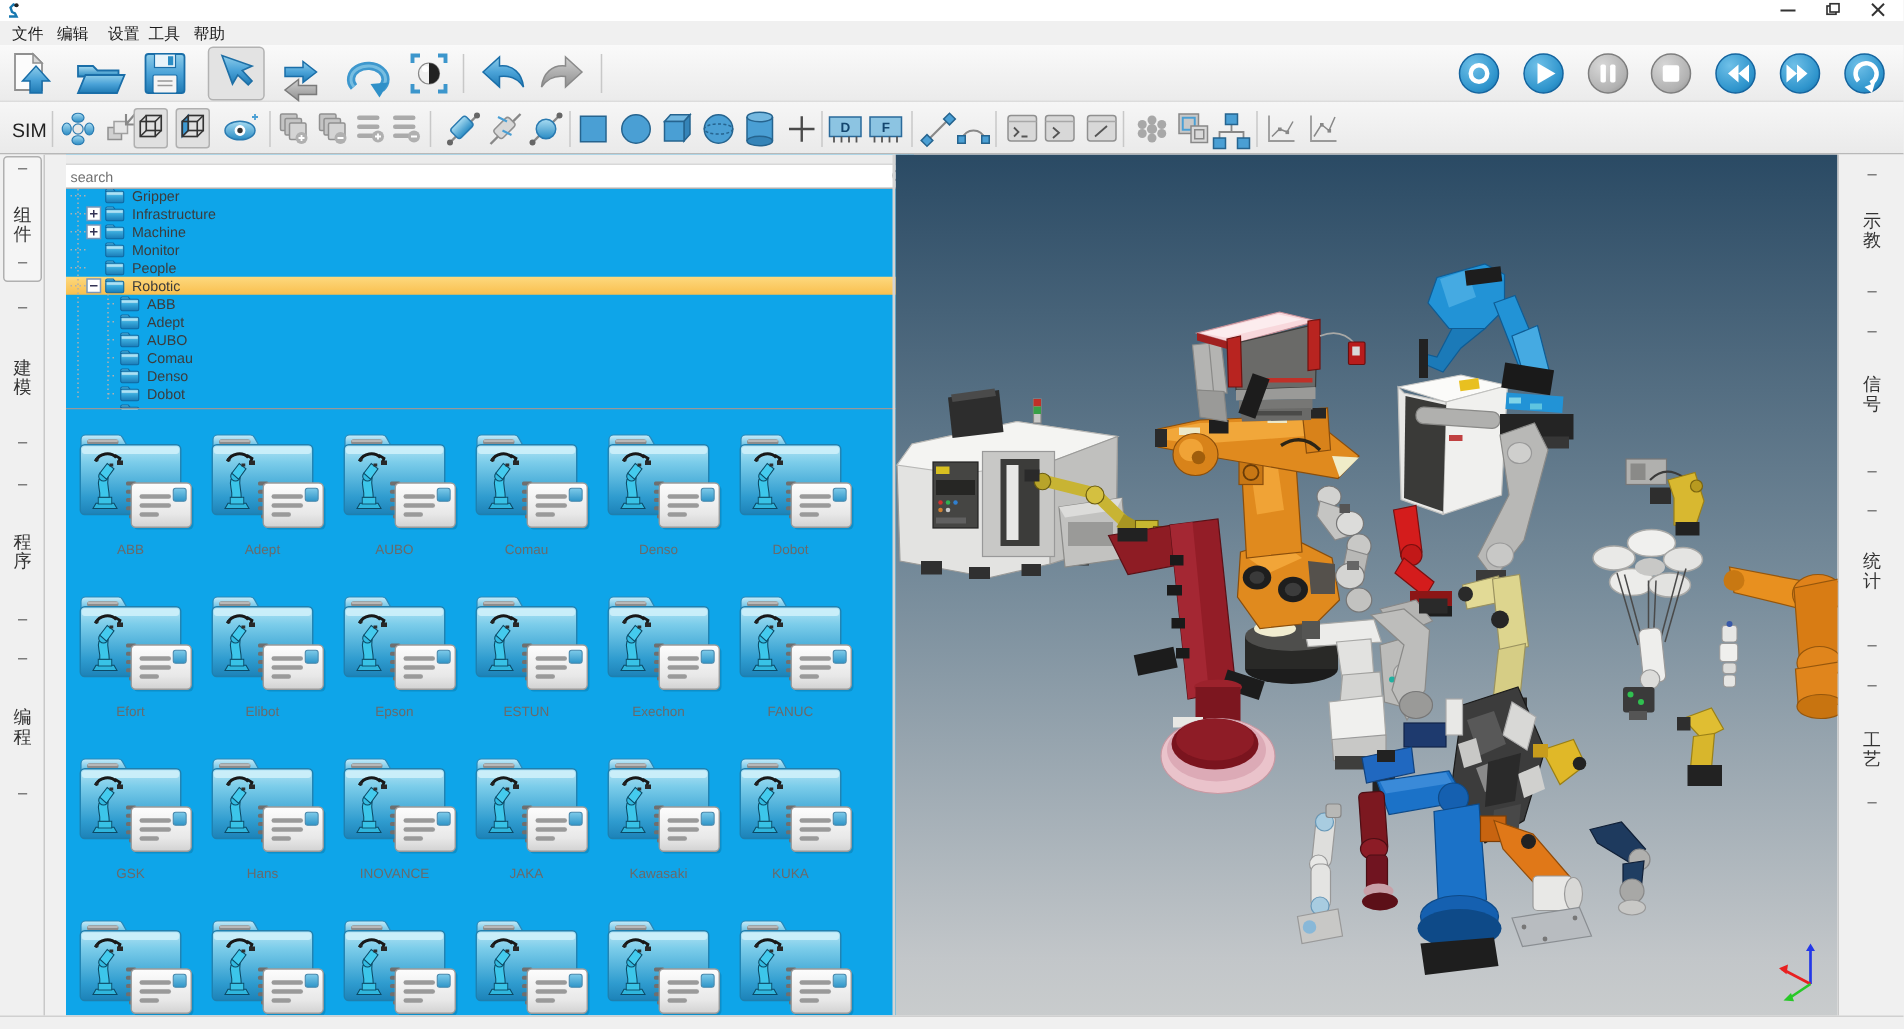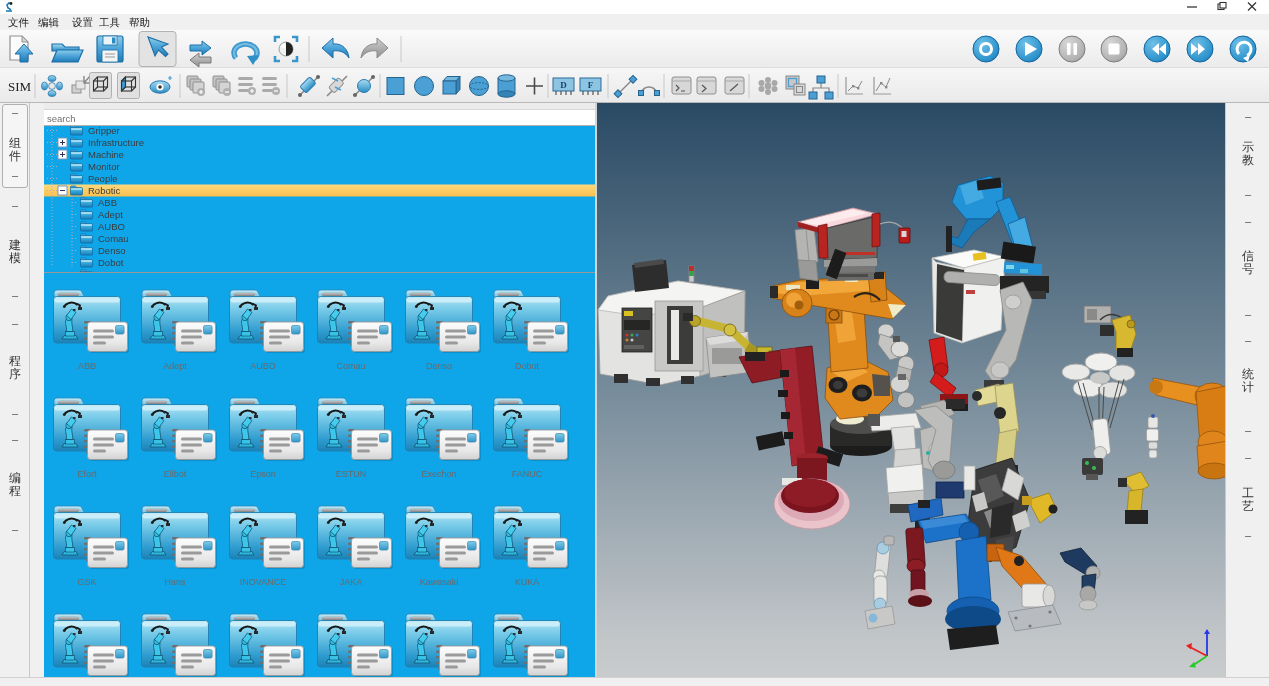--- a/index.html
+++ b/index.html
@@ -2,21 +2,21 @@
 <html><head>
 <meta charset="utf-8">
 <style>
 * { margin:0; padding:0; box-sizing:border-box; }
 html,body { width:1269px; height:686px; overflow:hidden; font-family:"Liberation Sans",sans-serif; background:#f0f0f0; }
 .abs { position:absolute; }
 #titlebar { position:absolute; left:0; top:0; width:1269px; height:14px; background:#ffffff; }
 #menubar { position:absolute; left:0; top:14px; width:1269px; height:16px; background:#f0f0f0; }
 #menubar span { position:absolute; top:2px; font-size:10.5px; color:#1a1a1a; }
 #toolbar1 { position:absolute; left:0; top:30px; width:1269px; height:38px; background:linear-gradient(#fafafa,#ebebeb); border-bottom:1px solid #dcdcdc; }
-#toolbar2 { position:absolute; left:0; top:68px; width:1269px; height:35px; background:linear-gradient(#f6f6f6,#eaeaea); border-bottom:1px solid #b8b8b8;font-family:Liberation Serif, serif; }
+#toolbar2 { position:absolute; left:0; top:68px; width:1269px; height:35px; background:linear-gradient(#f6f6f6,#eaeaea); border-bottom:1px solid #b8b8b8; }
 #lefttabs { position:absolute; left:0; top:103px; width:30px; height:583px; background:#f0f0f0; border-right:1px solid #c8c8c8; }
 #righttabs { position:absolute; left:1225px; top:103px; width:44px; height:583px; background:#f0f0f0; border-left:1px solid #c8c8c8; }
 .vtab { position:absolute; width:30px; text-align:center; font-size:12px; color:#333; line-height:13px; letter-spacing:0; }
 .dash { position:absolute; width:30px; text-align:center; font-size:11px; color:#555; }
 #seltab { position:absolute; left:2px; top:1px; width:26px; height:84px; background:#f5f5f5; border:1px solid #b0b0b0; border-radius:3px; }
 #panel { position:absolute; left:44px; top:103px; width:565px; height:574px; background:#0ea5e9; }
 #phead { position:absolute; left:0; top:0; width:565px; height:7px; background:#ececec; border-bottom:1px solid #d8d8d8; }
 #psearch { position:absolute; left:0; top:7px; width:565px; height:16px; background:#ffffff; border-bottom:1px solid #b0b0b0; }
 #psearch .ph { position:absolute; left:3px; top:3px; font-size:9.5px; color:#707070; }
 #bottomstrip { position:absolute; left:0; top:677px; width:1269px; height:9px; background:#f0f0f0; border-top:1px solid #d0d0d0; }

